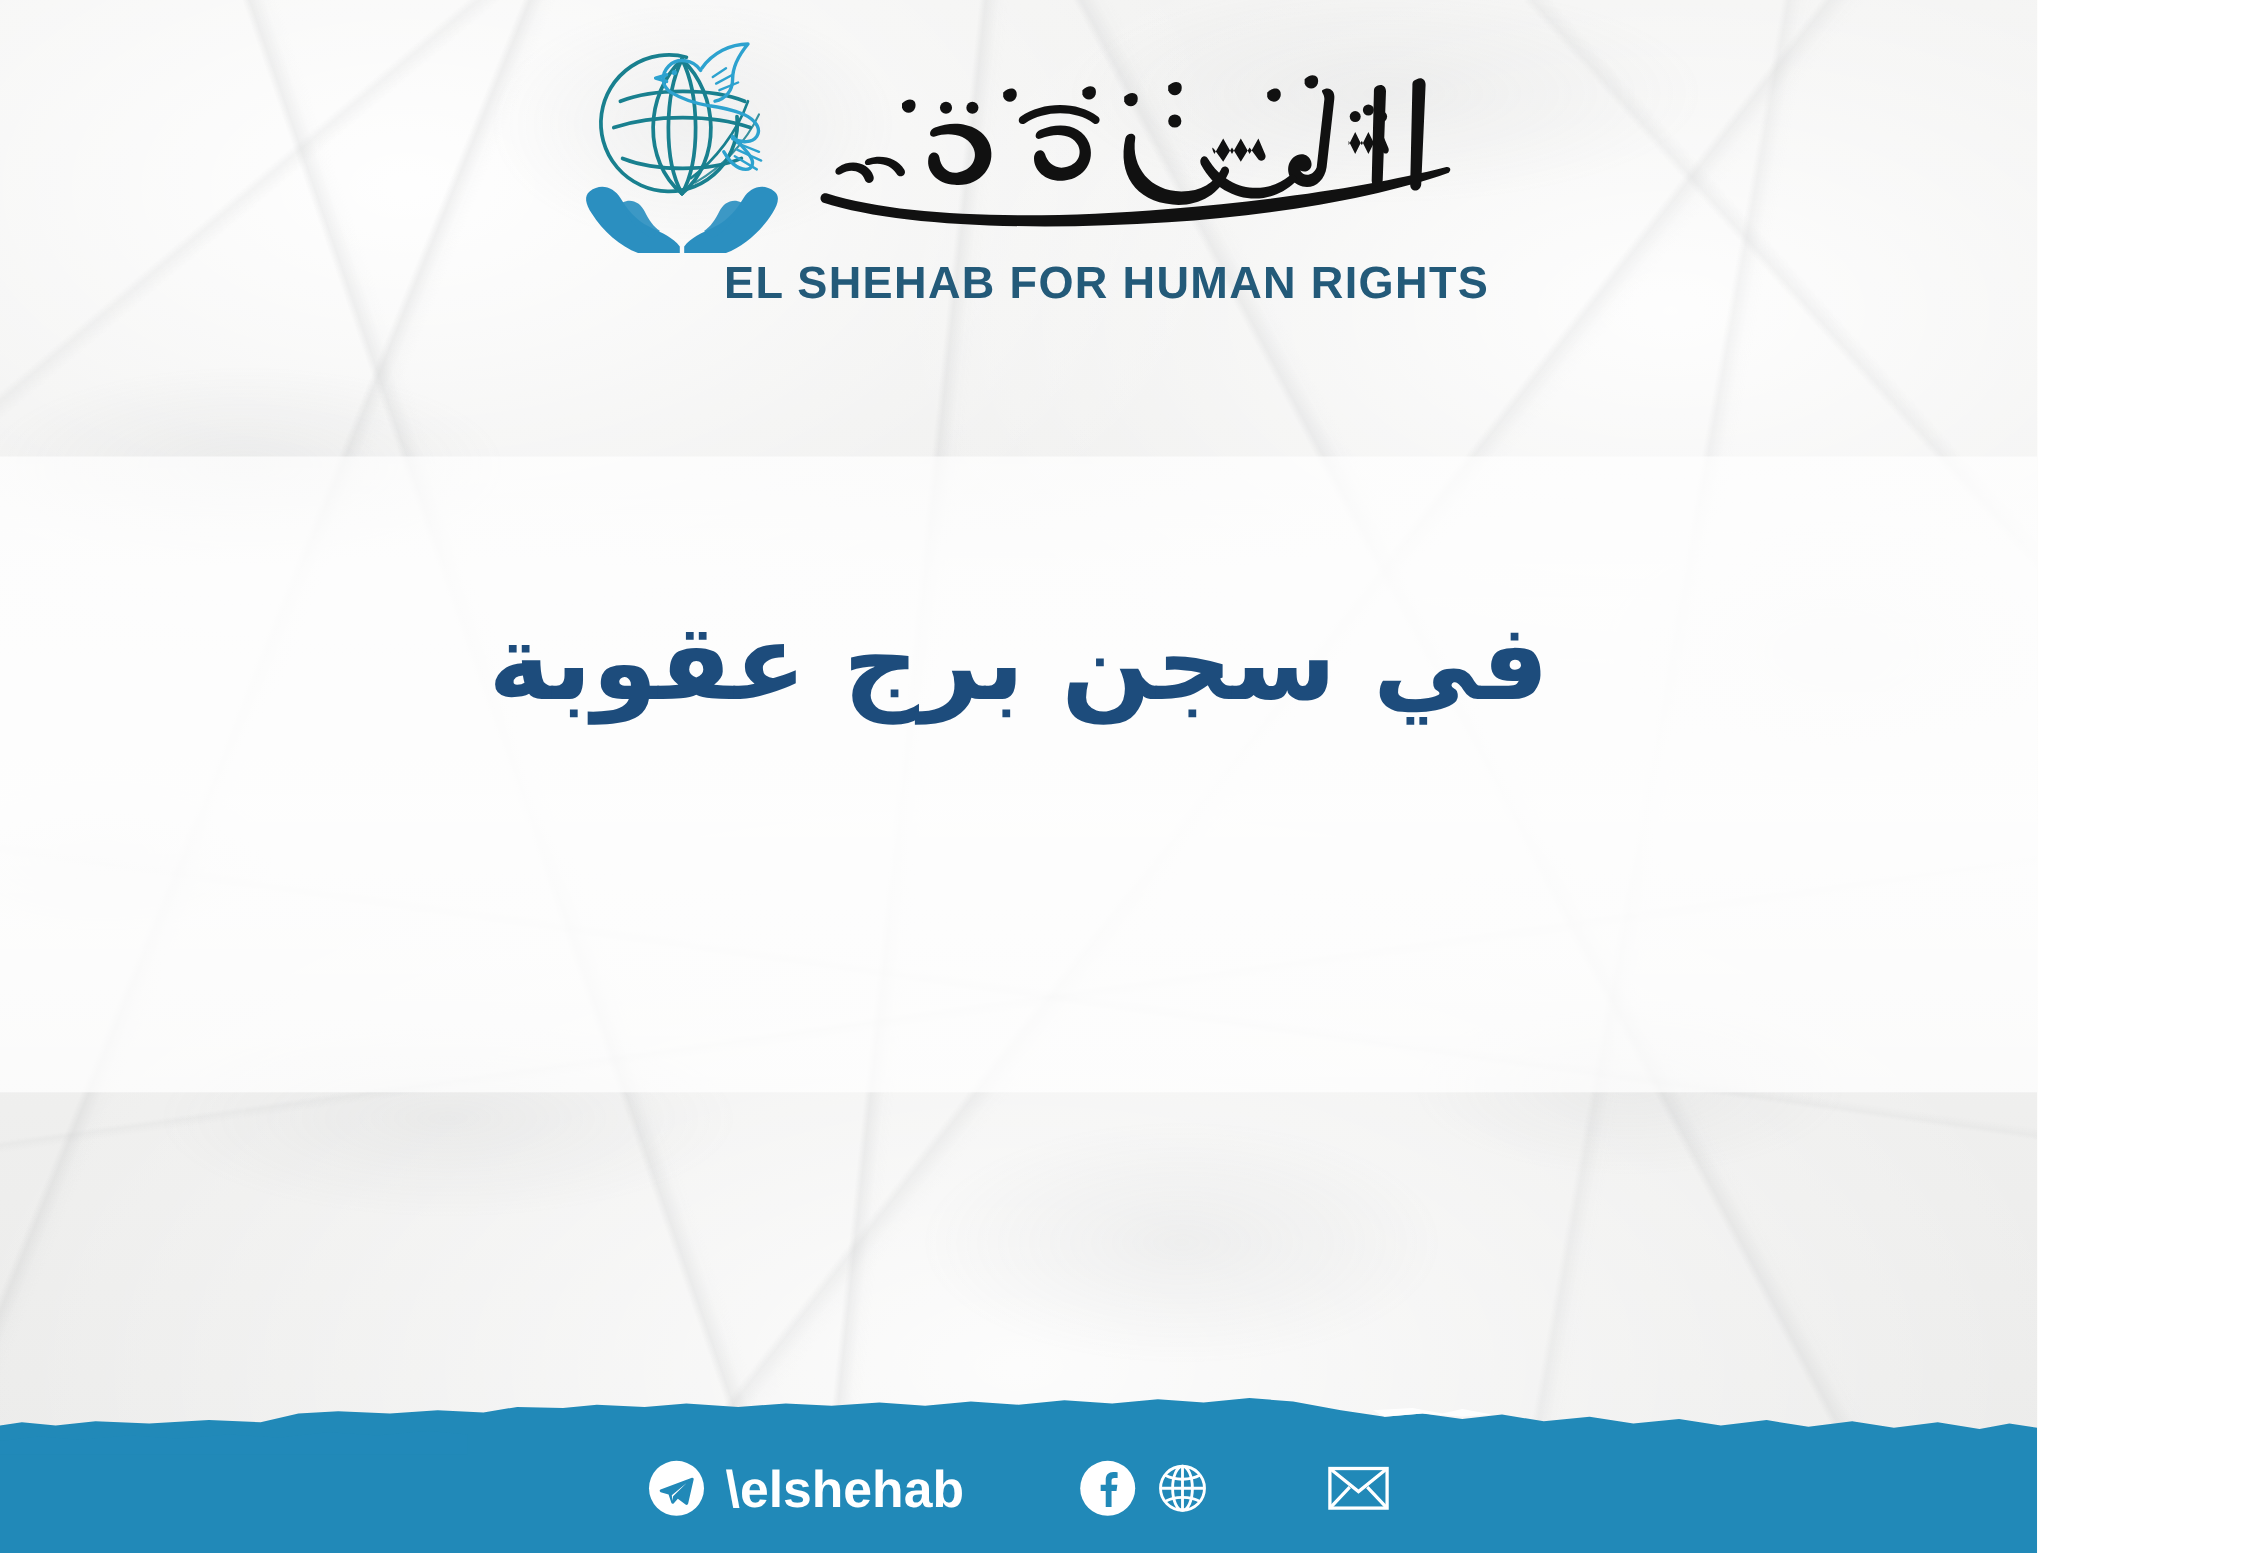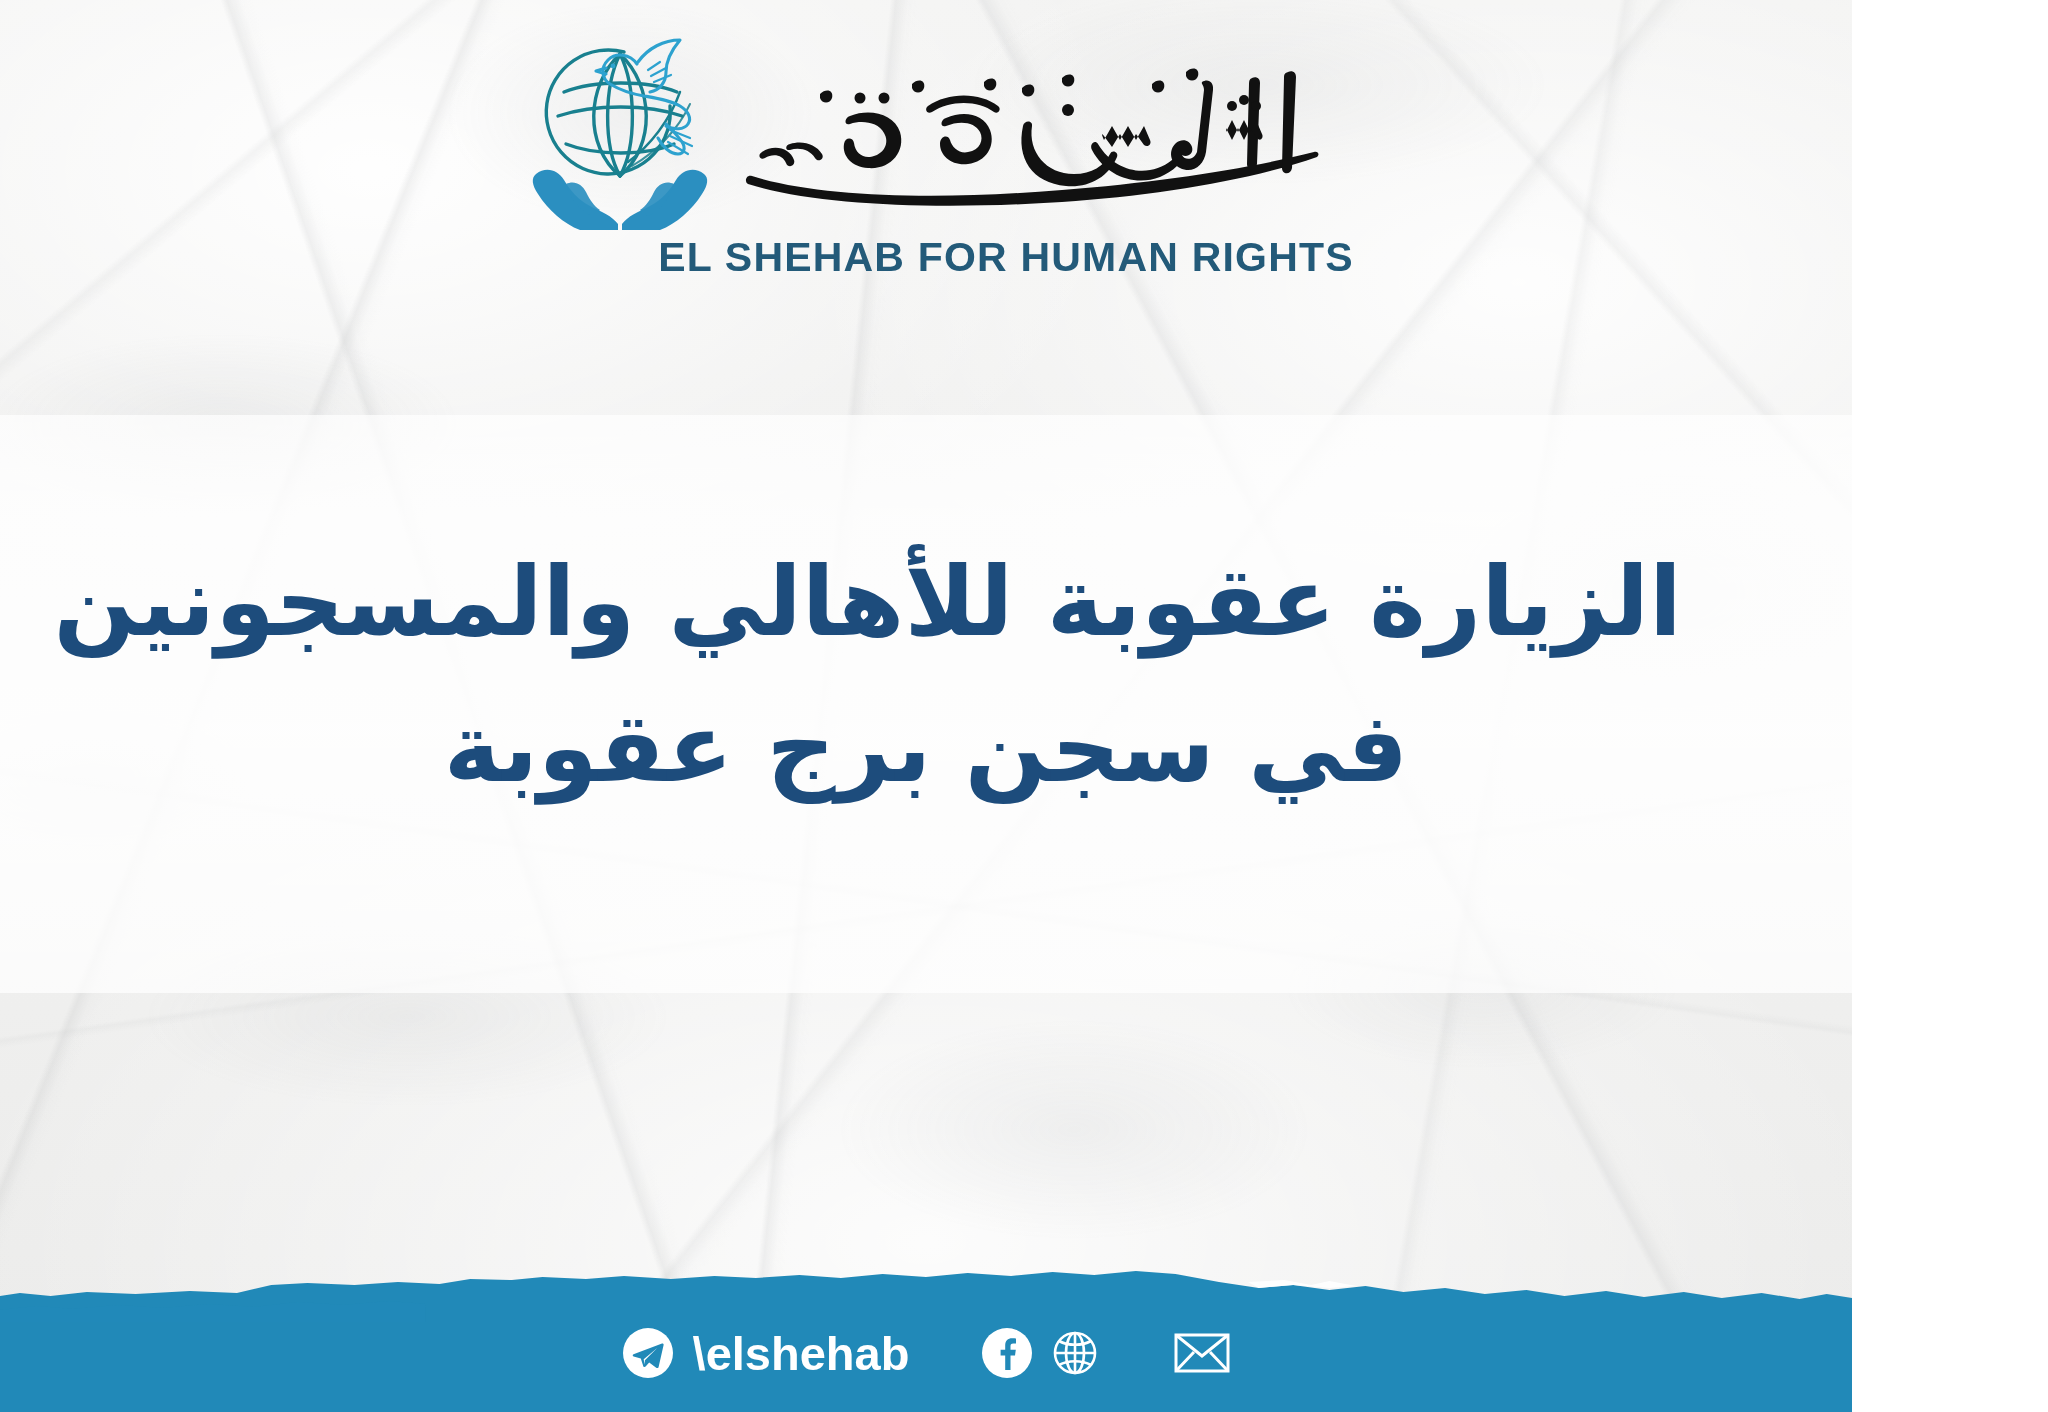--- a/index.html
+++ b/index.html
@@ -148,21 +148,21 @@
   .footer-paint svg {
     display: block;
     width: 100%;
     height: 100%;
   }
   .footer-items {
     position: absolute;
     inset: 0;
     display: flex;
     justify-content: center;
-    gap: 71px;
+    gap: 104px;
     padding-top: 42px;
     box-sizing: border-box;
   }
   .fitem {
     display: flex;
     align-items: center;
     gap: 18px;
     color: #ffffff;
   }
   .fitem .flabel {
@@ -303,21 +303,20 @@
                      C 51 107 41 105 33 110 C 28 113 25 107 30 104 Z"></path>
           </g>
         </svg>
       </span>
     </div>
 
     <div class="logo-sub">EL SHEHAB FOR HUMAN RIGHTS</div>
   </div>
 
   <div class="headline">
-    <span class="hl-line">الزيارة عقوبة للأهالي والمسجونين</span>
     <span class="hl-line">في سجن برج عقوبة</span>
   </div>
 
   <div class="footer">
 
     <div class="footer-paint">
       <svg viewBox="0 0 2048 160" preserveAspectRatio="none" xmlns="http://www.w3.org/2000/svg" aria-hidden="true">
         <path fill="#2189b8" d="
           M0,44 L22,41 L56,44 L96,40 L150,42 L210,39 L262,41 L300,33
           L340,31 L392,33 L440,30 L486,32 L520,27 L566,28 L600,25

